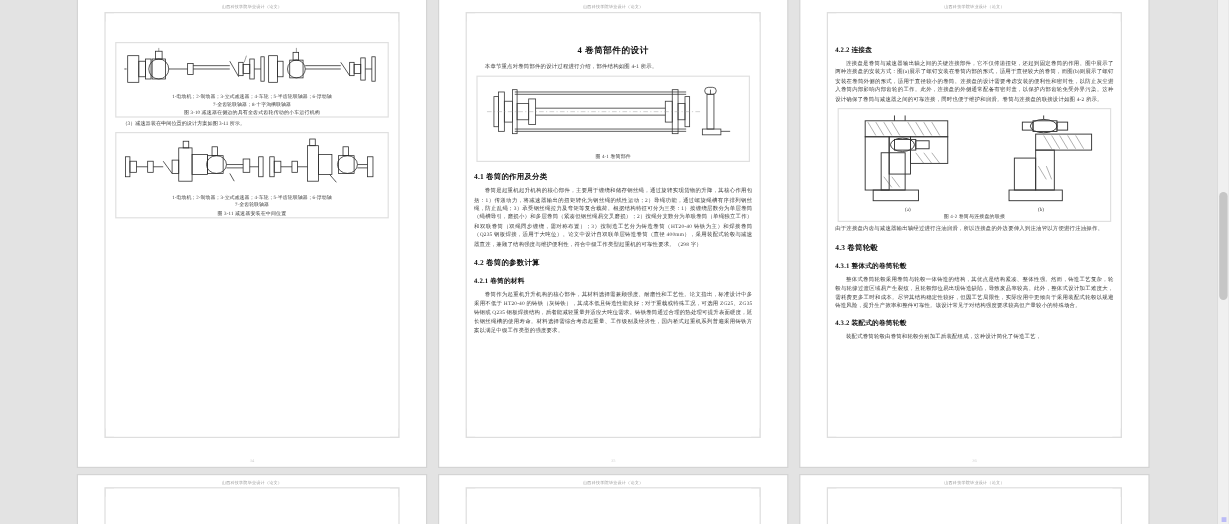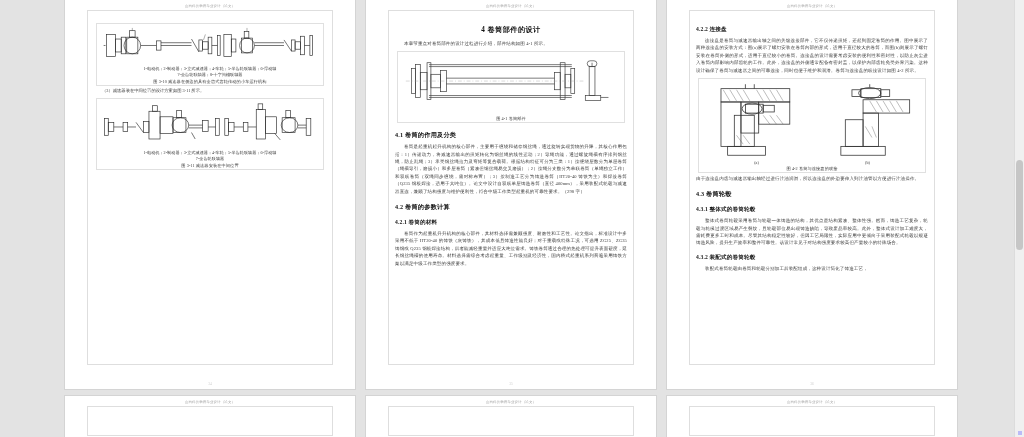--- a/index.html
+++ b/index.html
@@ -44,21 +44,21 @@
     color: #9a9a9a;
     letter-spacing: 0.2px;
     line-height: 6px;
     height: 7px;
   }
   .pg-frame {
     position: relative;
     border: 0.6px solid #dedede;
     height: 355px;
     box-sizing: border-box;
-    padding: 8px 6px;
+    padding: 20px 6px;
     overflow: hidden;
   }
   .row2 .pg-frame { height: 30px; }
   
   .crop { position: absolute; width: 7px; height: 7px; }
   .crop.tl { left: -1px; top: -1px; border-left: 0.8px solid #cfcfcf; border-top: 0.8px solid #cfcfcf; }
   .crop.tr { right: -1px; top: -1px; border-right: 0.8px solid #cfcfcf; border-top: 0.8px solid #cfcfcf; }
   .crop.bl { left: -1px; bottom: -1px; border-left: 0.8px solid #cfcfcf; border-bottom: 0.8px solid #cfcfcf; }
   .crop.br { right: -1px; bottom: -1px; border-right: 0.8px solid #cfcfcf; border-bottom: 0.8px solid #cfcfcf; }
 

